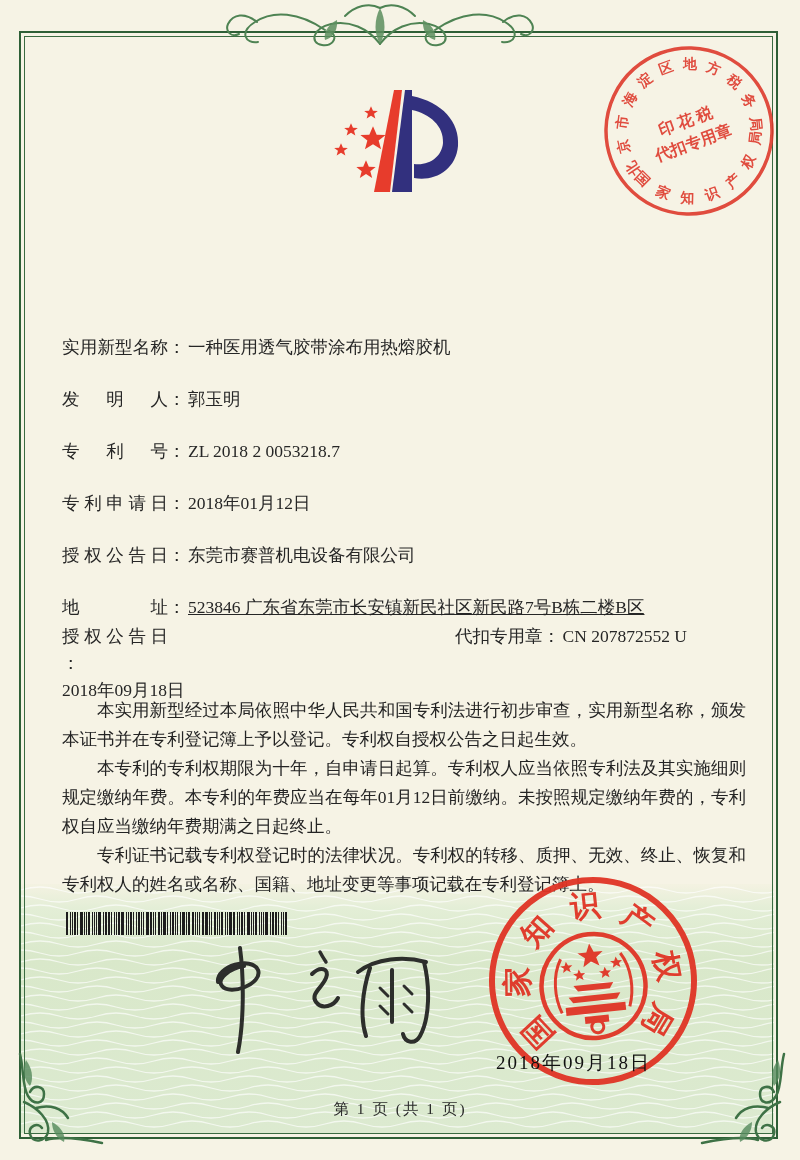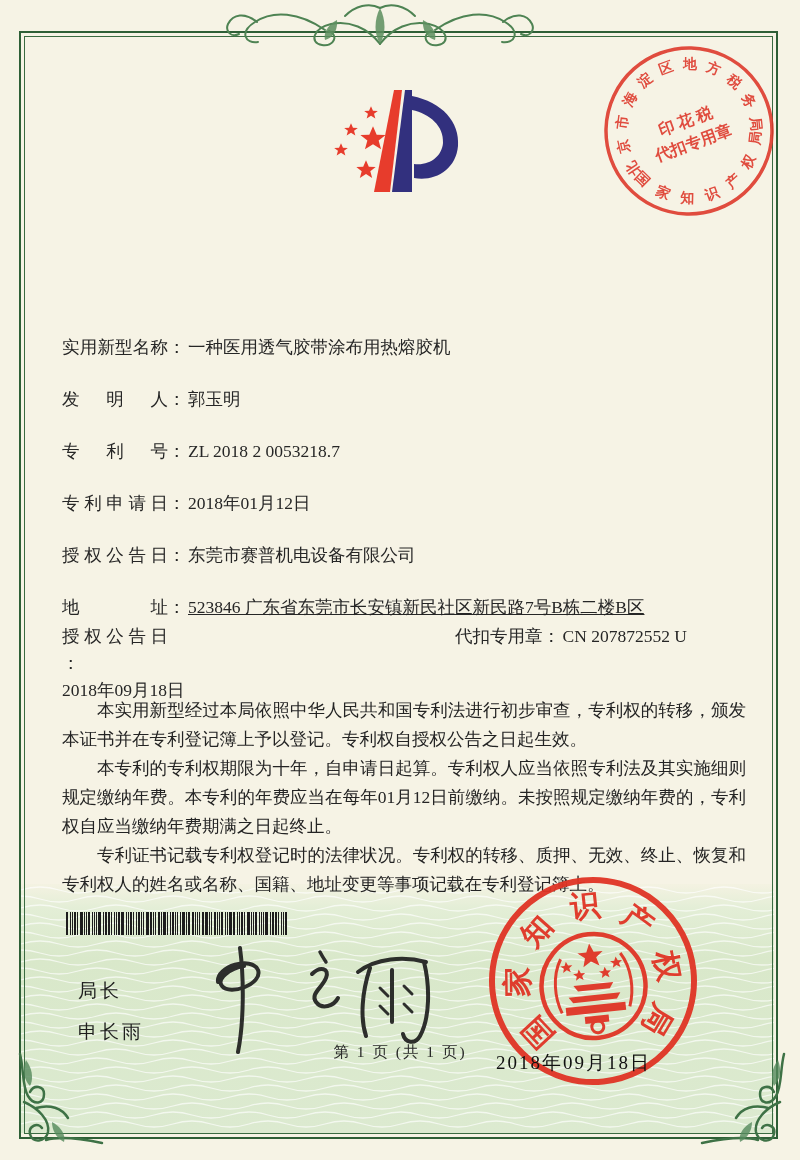--- a/index.html
+++ b/index.html
@@ -54,21 +54,21 @@
   .officials{position:absolute;left:78px;top:978px;font-size:19px;letter-spacing:3px;z-index:4;color:#1d1d1d;}
   .officials div{margin-bottom:15px;}
 
   .signature{position:absolute;left:200px;top:944px;z-index:4;}
 
   .main-seal{position:absolute;left:486px;top:874px;width:214px;height:214px;
     transform:rotate(-6deg);opacity:.95;z-index:5;}
 
   .seal-date{position:absolute;left:496px;top:1050px;font-size:19px;letter-spacing:2px;z-index:6;color:#111;}
 
-  .footer{position:absolute;left:0;top:1042px;width:100%;text-align:center;
+  .footer{position:absolute;left:0;top:1099px;width:100%;text-align:center;
     font-size:15.5px;letter-spacing:2px;z-index:4;color:#2a2a2a;}
 </style>
 </head>
 <body>
 
 <div class="page">
 
   <svg class="ornament-top" width="310" height="47" viewBox="0 0 310 47">
     <g stroke="#4e8353" stroke-width="2" fill="none" stroke-linecap="round">
       <path d="M155,44 C143,28 124,20 106,24 C88,28 84,43 97,45 C109,47 114,35 104,31"></path>
@@ -227,21 +227,21 @@
       <span class="f-value">2018年09月18日</span>
       <span class="grant-right">
         <span class="f-label2">代扣专用章</span>
           <span class="f-colon">：</span>
         <span class="f-value">CN 207872552 U</span>
       </span>
     </div>
   </div>
 
   <div class="paras">
-    <p>本实用新型经过本局依照中华人民共和国专利法进行初步审查，专利权的转移，颁发本证书并在专利登记簿上予以登记。专利权自授权公告之日起生效。</p>
+    <p>本实用新型经过本局依照中华人民共和国专利法进行初步审查，实用新型名称，颁发本证书并在专利登记簿上予以登记。专利权自授权公告之日起生效。</p>
     <p>本专利的专利权期限为十年，自申请日起算。专利权人应当依照专利法及其实施细则规定缴纳年费。本专利的年费应当在每年01月12日前缴纳。未按照规定缴纳年费的，专利权自应当缴纳年费期满之日起终止。</p>
     <p>专利证书记载专利权登记时的法律状况。专利权的转移、质押、无效、终止、恢复和专利权人的姓名或名称、国籍、地址变更等事项记载在专利登记簿上。</p>
   </div>
 
   <div class="barcode" id="barcode">
       <div class="bar" style="width: 2px; margin-right: 2px;"></div>
       <div class="bar" style="width: 1px; margin-right: 1px;"></div>
       <div class="bar" style="width: 1px; margin-right: 1px;"></div>
       <div class="bar" style="width: 2px; margin-right: 1px;"></div>
       <div class="bar" style="width: 1px; margin-right: 2px;"></div>
@@ -315,24 +315,20 @@
       <div class="bar" style="width: 3px; margin-right: 2px;"></div>
       <div class="bar" style="width: 1px; margin-right: 1px;"></div>
       <div class="bar" style="width: 2px; margin-right: 1px;"></div>
       <div class="bar" style="width: 2px; margin-right: 1px;"></div>
       <div class="bar" style="width: 1px; margin-right: 2px;"></div>
       <div class="bar" style="width: 1px; margin-right: 1px;"></div>
       <div class="bar" style="width: 1px; margin-right: 1px;"></div>
       <div class="bar" style="width: 2px; margin-right: 1px;"></div>
     </div>
 
-  <div class="officials">
-    <div>局长</div>
-    <div>申长雨</div>
-  </div>
 
   <svg class="signature" width="235" height="115" viewBox="0 0 235 115">
     <g stroke="#1a1a1a" stroke-width="4" fill="none" stroke-linecap="round" stroke-linejoin="round" opacity="0.9">
       <path d="M18,38 C16,22 52,12 58,26 C63,40 30,52 22,42 C16,35 30,24 44,22"></path>
       <path d="M40,4 C44,34 44,78 38,108"></path>
       <path d="M120,8 C122,12 124,15 126,18" stroke-width="3.5"></path>
       <path d="M112,30 C120,22 130,24 126,34 C122,44 110,50 116,58 C122,66 134,62 138,54"></path>
       <path d="M158,28 C176,14 204,12 226,18"></path>
       <path d="M170,24 C162,48 160,74 166,92"></path>
       <path d="M224,18 C230,42 230,74 220,92 C215,101 205,99 203,90"></path>

